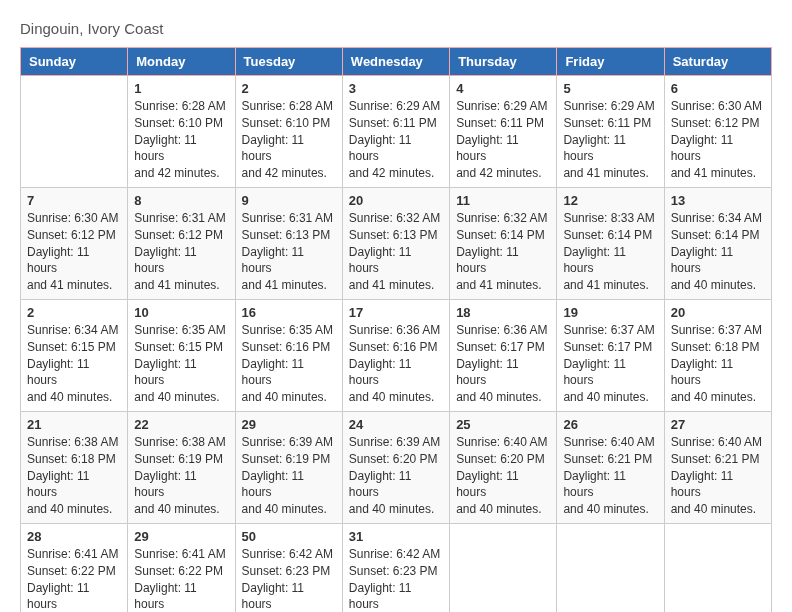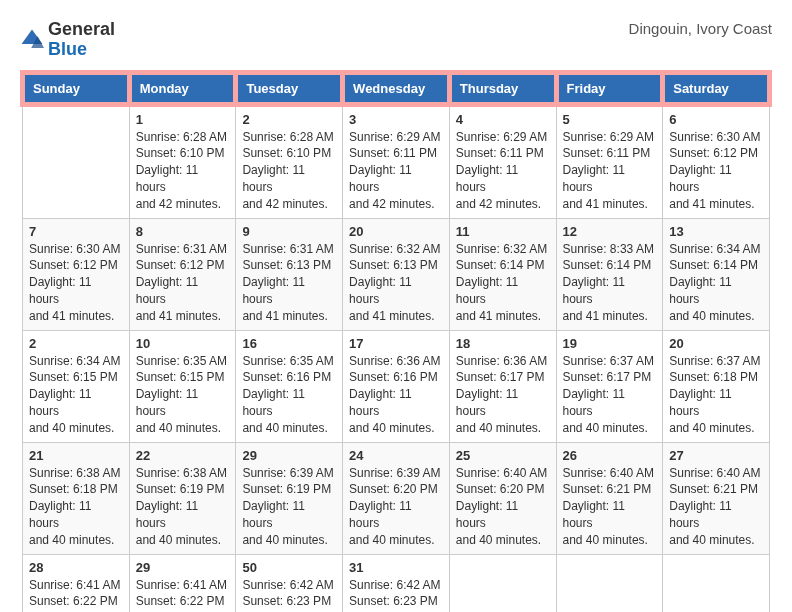--- a/index.html
+++ b/index.html
@@ -50,21 +50,21 @@
       width: 100%;
       border-collapse: collapse;
       border: 1px solid #ccc;
     }
     .calendar th {
       background-color: #2e6db4;
       color: #fff;
       text-align: left;
       padding: 6px 8px;
       font-size: 13px;
-      border: 5px solid #fca5a5;
+      border: 1px solid #fca5a5;
     }
     .calendar td {
       vertical-align: top;
       padding: 5px 6px;
       border: 1px solid #ccc;
       font-size: 10.5px;
       color: #333;
       width: 14.28%;
       min-height: 80px;
       height: 85px;
@@ -82,30 +82,20 @@
     }
     .empty { background: #fff; }
     tr:nth-child(even) td { background: #f9f9f9; }
     tr:nth-child(odd) td { background: #fff; }
     .calendar thead tr th { background-color: #2e6db4; }
   </style>
 </head>
 <body>
 
 <div class="header">
-  <div class="logo">
-    <svg class="logo-icon" viewBox="0 0 30 30">
-      <polygon points="15,2 28,20 2,20" fill="#2e6db4"></polygon>
-      <polygon points="22,10 30,25 14,25" fill="#1a4a8a" opacity="0.7"></polygon>
-    </svg>
-    <div class="logo-text">
-      <span class="logo-general">General</span>
-      <span class="logo-blue">Blue</span>
-    </div>
-  </div>
   <div class="title-block">
     <div class="location">Dingouin, Ivory Coast</div>
   </div>
 </div>
 
 <table class="calendar">
   <thead>
     <tr>
     <th>Sunday</th>
         <th>Monday</th>

